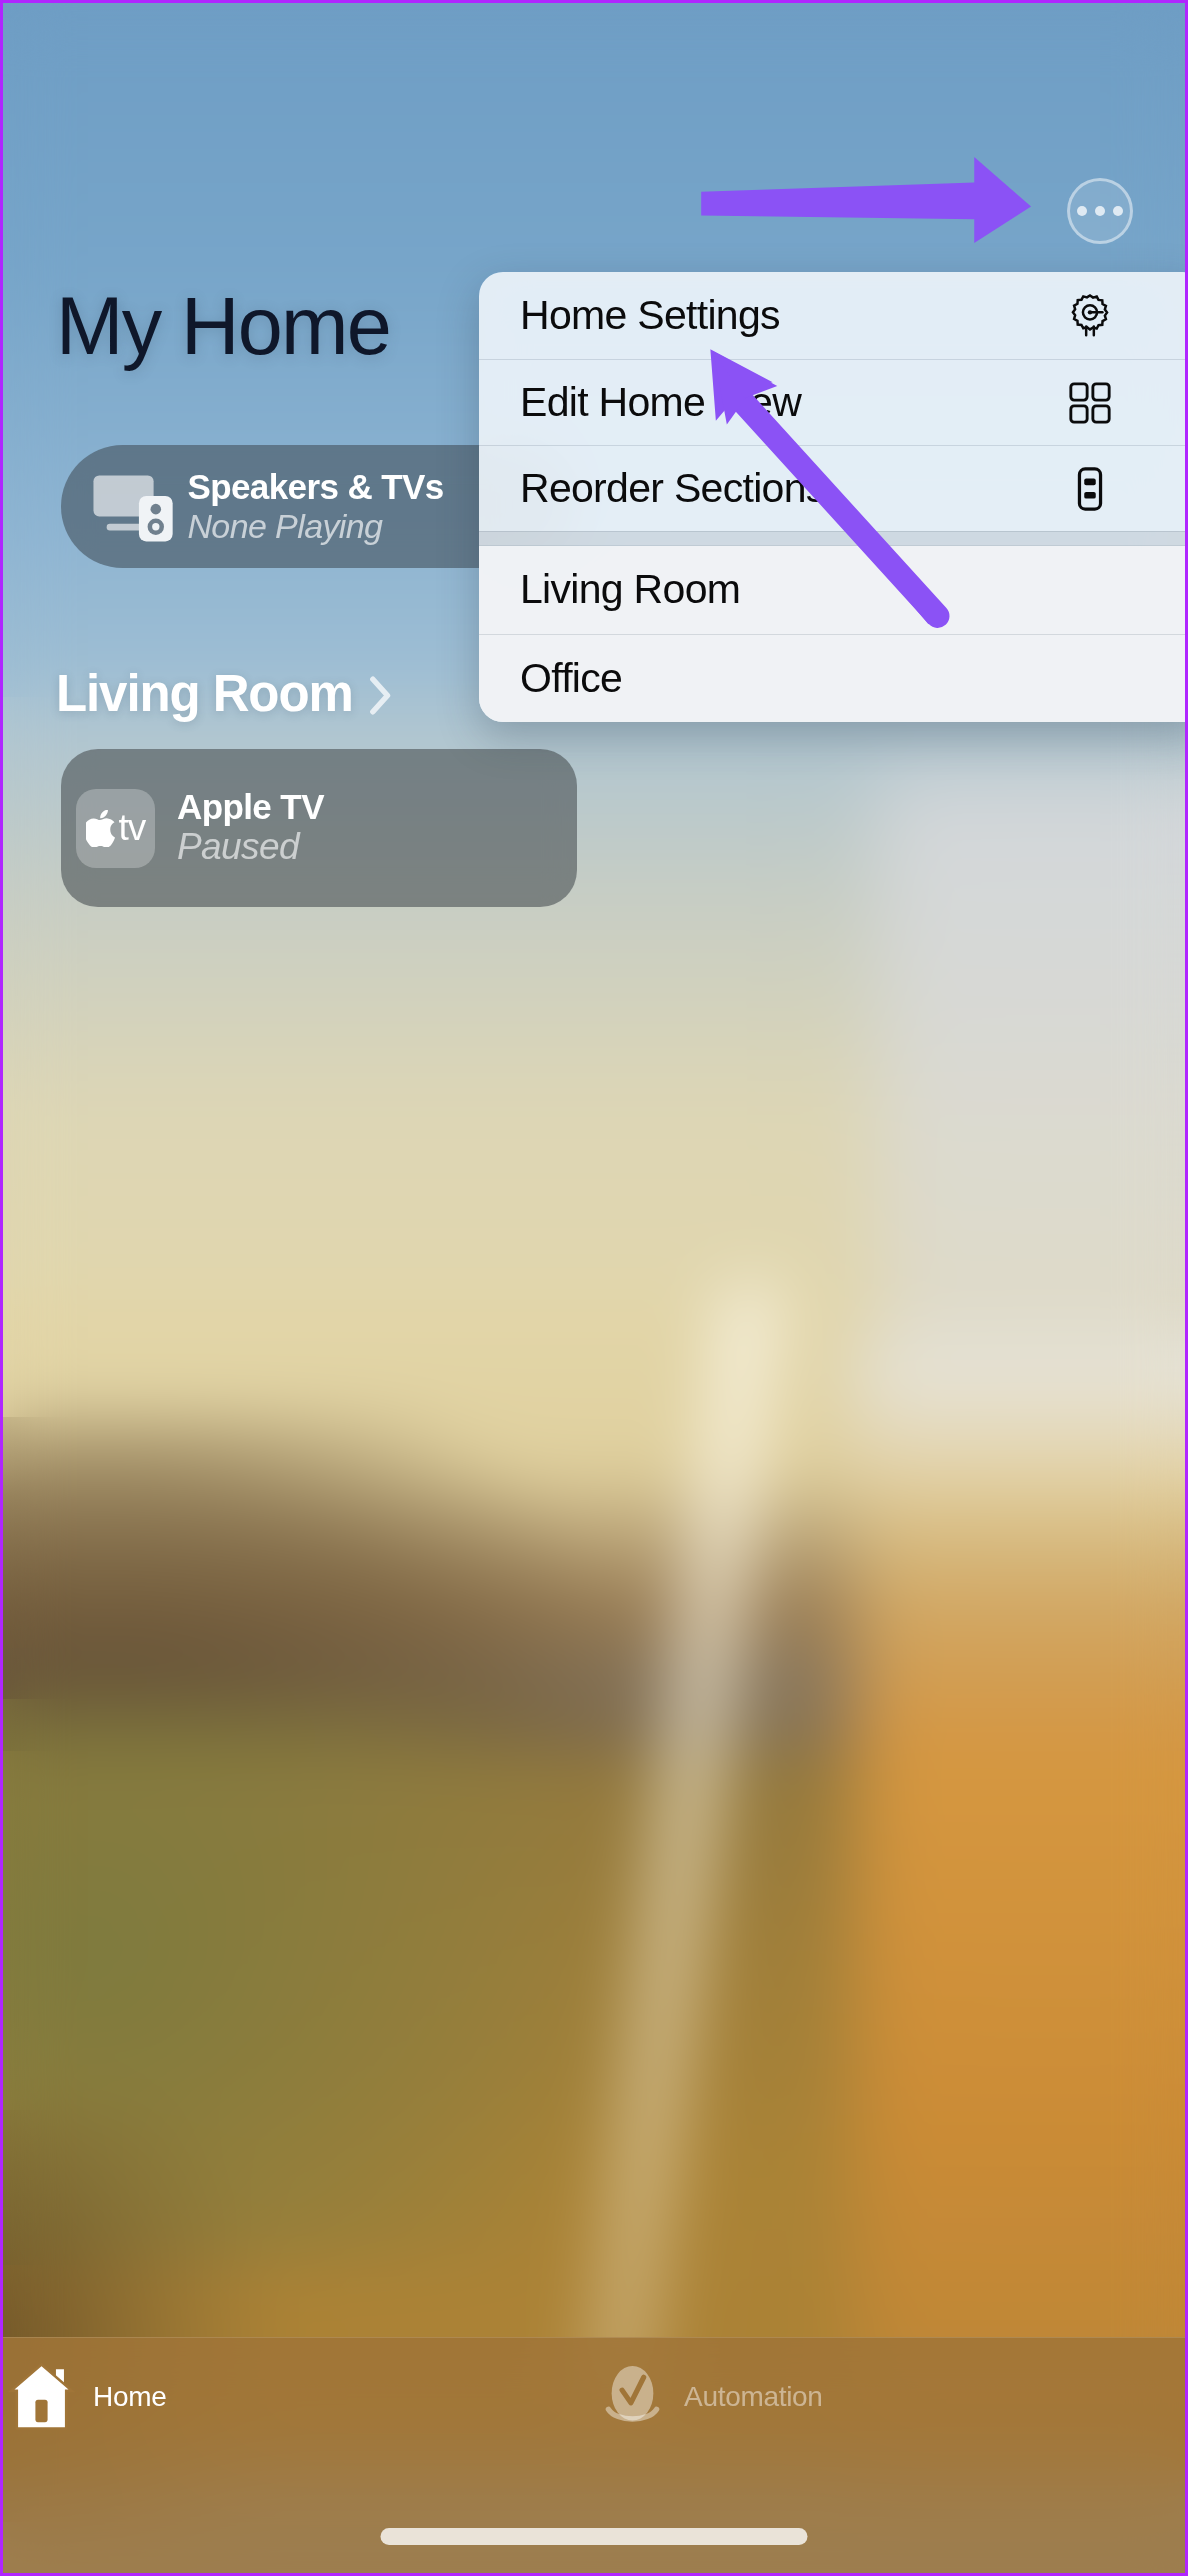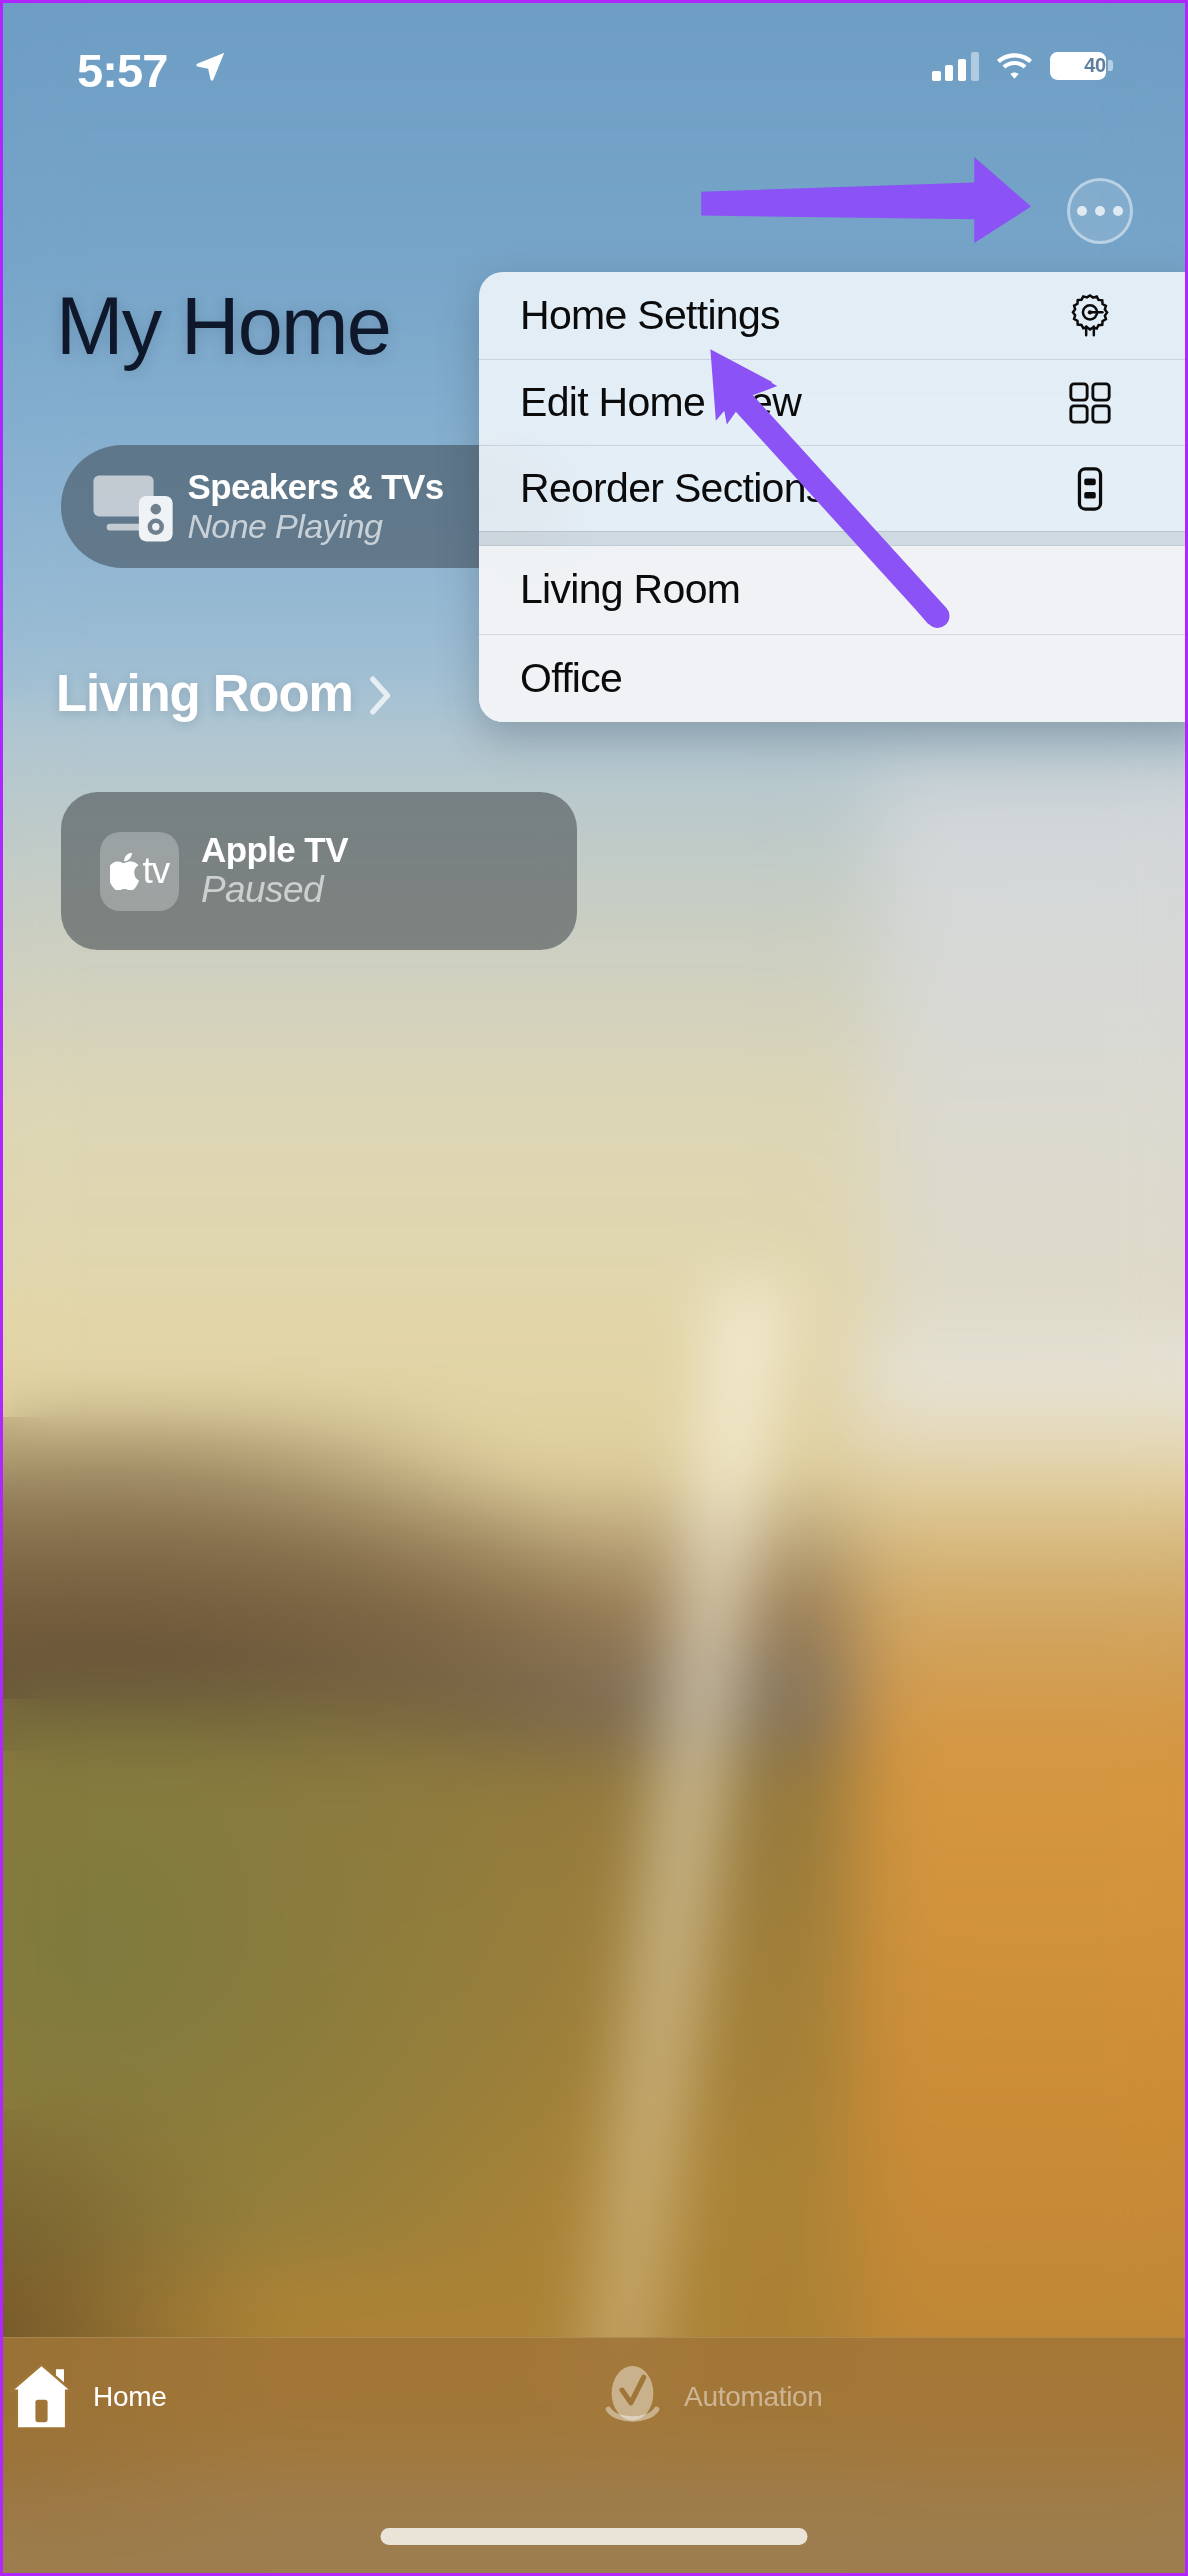--- a/index.html
+++ b/index.html
@@ -205,28 +205,28 @@
     font-size:51px; font-weight:700; color:#fff;
     letter-spacing:-1.1px; line-height:1;
     text-shadow:0 1.8px 9.2px rgba(60,80,100,0.22);
   }
   #room-header .rh-chevron {
     width:24px; height:39px; margin-top:3.7px;
   }
 
   
   #appletv-card {
-    position:absolute; left:58px; top:789px;
+    position:absolute; left:58px; top:746px;
     width:516px; height:158px;
     border-radius:37px;
     background:rgba(74,80,84,0.60);
     backdrop-filter:blur(16.6px);
     -webkit-backdrop-filter:blur(16.6px);
     display:flex; align-items:center;
-    padding-left:39px;
+    padding-left:15px;
     z-index:20;
   }
   #atv-badge {
     width:79px; height:79px; flex:0 0 79px;
     border-radius:20px;
     background:rgba(255,255,255,0.26);
     display:flex; align-items:center; justify-content:center;
   }
   #atv-badge .atv-mark {
     font-size:37px; font-weight:500; color:#fff;
@@ -322,47 +322,20 @@
     <div class="wl wl-hill-left"></div>
     <div class="wl wl-field"></div>
     <div class="wl wl-field-green"></div>
     <div class="wl wl-grey-right"></div>
     <div class="wl wl-gold-right"></div>
     <div class="wl wl-road"></div>
     <div class="wl wl-dark-bl"></div>
     <div id="wall-blur"></div>
   </div>
 
-  <div id="statusbar">
-    <div id="sb-time">5:57</div>
-    <svg id="sb-loc" viewBox="0 0 24 24">
-      <path d="M21.5 2.6 2.9 10.1c-.9.4-.8 1.7.2 1.9l7.3 1.6 1.6 7.3c.2 1 1.5 1.1 1.9.2L21.4 2.6z" fill="#ffffff"></path>
-    </svg>
-    <div id="sb-right">
-      <span class="bars">
-          <i></i>
-          <i></i>
-          <i></i>
-          <i></i>
-        </span>
-      <svg width="39" height="29.5" viewBox="0 0 42 32">
-        <path d="M21 7c6.1 0 11.7 2.3 15.9 6.1l3.1-3.4C35.1 5.1 28.4 2.4 21 2.4S6.9 5.1 2 9.7l3.1 3.4C9.3 9.3 14.9 7 21 7z" fill="#fff"></path>
-        <path d="M21 15.3c3.8 0 7.3 1.4 10 3.8l3-3.3c-3.4-3.1-8-5-13-5s-9.6 1.9-13 5l3 3.3c2.7-2.4 6.2-3.8 10-3.8z" fill="#fff"></path>
-        <path d="M21 23.4c1.7 0 3.2.6 4.4 1.6L21 30l-4.4-5c1.2-1 2.7-1.6 4.4-1.6z" fill="#fff"></path>
-      </svg>
-      <span style="display:flex;align-items:center">
-        <span class="batt">
-          <span class="batt-fill"></span>
-          <span class="batt-empty"></span>
-          <span>40</span>
-        </span>
-        <span class="batt-tip"></span>
-      </span>
-    </div>
-  </div>
 
   <div id="more-btn">
     <i></i>
     <i></i>
     <i></i>
   </div>
 
   <div id="page-title">My Home</div>
 
   <div id="speakers-card">

